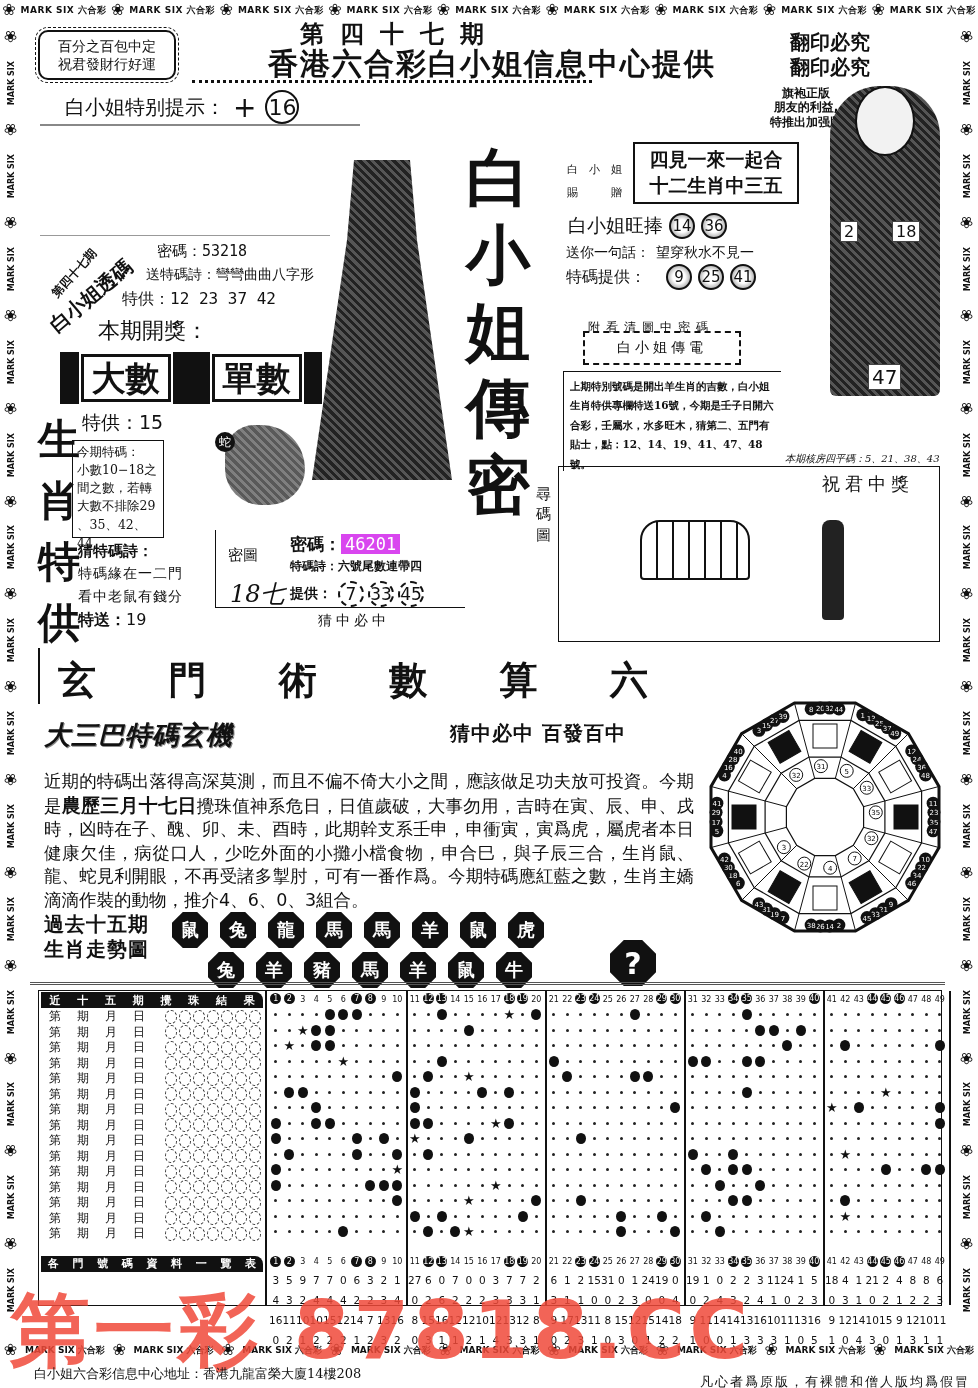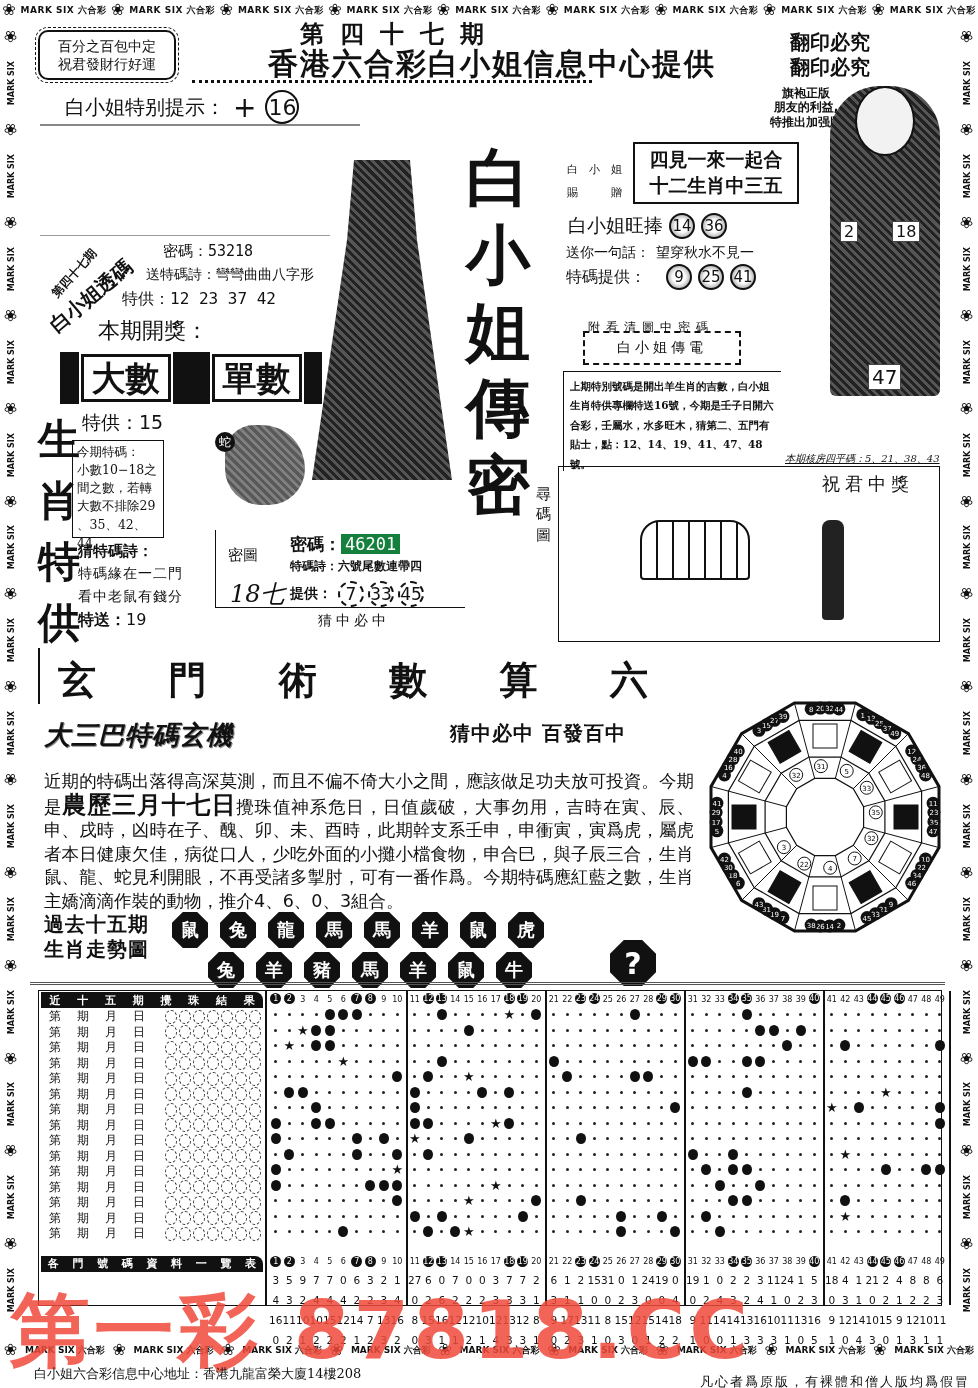--- a/index.html
+++ b/index.html
@@ -53,47 +53,47 @@
 
   
   .center-vert { left: 458px; top: 140px; width: 80px; font-size: 64px; font-weight: bold; line-height: 1.2; text-align: center; }
   .seek-vert { left: 536px; top: 484px; width: 20px; font-size: 15px; line-height: 1.35; }
 
   
   .mi-box { left: 215px; top: 530px; width: 250px; height: 78px; border: 1px solid #111; border-right: none; border-top: none; }
   .mi-label { left: 228px; top: 546px; font-size: 15px; }
   .mi-sketch { left: 230px; top: 578px; font-size: 24px; font-style: italic; }
   .mi-code { left: 290px; top: 533px; font-size: 17px; font-weight: bold; }
-  .mi-code .val { background: #15803d; color: #fff; padding: 0 4px; font-weight: normal; }
+  .mi-code .val { background: #d946ef; color: #fff; padding: 0 4px; font-weight: normal; }
   .mi-poem { left: 290px; top: 558px; font-size: 12px; font-weight: bold; }
   .mi-provide { left: 290px; top: 581px; font-size: 14px; font-weight: bold; display: flex; align-items: center; gap: 6px; }
   .ball-md { width: 26px; height: 26px; font-size: 17px; border-style: dashed; }
   .mi-guess { left: 318px; top: 612px; font-size: 14px; letter-spacing: 4px; }
 
   
   .gift-lbl { left: 567px; top: 158px; font-size: 11px; line-height: 2.1; width: 60px; }
   .gift-box { left: 633px; top: 142px; width: 166px; height: 62px; border: 2px solid #111; display: flex; flex-direction: column; align-items: center; justify-content: center; font-size: 19px; font-weight: bold; line-height: 1.35; }
   .right-line { font-size: 17px; white-space: nowrap; display: flex; align-items: center; gap: 6px; }
   .ball-dark { width: 26px; height: 26px; font-size: 15px; background: radial-gradient(#fff 40%, #bbb 70%); border-width: 2px; }
   .look-title { left: 588px; top: 319px; font-size: 12px; letter-spacing: 6px; }
   .phone-box { left: 583px; top: 331px; width: 158px; height: 34px; border: 2px dashed #111; display: flex; align-items: center; justify-content: center; font-size: 14px; letter-spacing: 4px; }
   .article-box { left: 563px; top: 371px; width: 218px; height: 100px; border-left: 1px solid #111; border-top: 1px solid #111; padding: 5px 6px; font-size: 10.5px; font-weight: bold; line-height: 1.85; }
-  .flat-note { left: 785px; top: 452px; font-size: 10px; font-style: italic; text-decoration: underline; }
+  .flat-note { left: 785px; top: 452px; font-size: 10px; font-style: italic; }
   .cartoon-box { left: 558px; top: 466px; width: 382px; height: 176px; border: 1px solid #111; }
   .congrats { left: 822px; top: 472px; font-size: 18px; letter-spacing: 5px; }
   .cartoon-fence { left: 640px; top: 520px; width: 110px; height: 60px; border-radius: 20px 20px 4px 4px; background: repeating-linear-gradient(90deg, #fff 0 14px, #111 14px 16px); border: 2px solid #111; }
   .cartoon-tree { left: 822px; top: 520px; width: 22px; height: 100px; background: #222; border-radius: 8px 8px 4px 4px; }
 
   
   .xuan-rule { left: 38px; top: 648px; height: 56px; border-left: 2px solid #111; }
   .xuan-title { left: 58px; top: 655px; width: 590px; display: flex; justify-content: space-between; font-size: 38px; font-weight: bold; }
   .fancy-title { left: 44px; top: 718px; font-size: 26px; font-weight: bold; font-style: italic; letter-spacing: 1px; color: #111; text-shadow: 1px 1px 0 #888; }
   .fancy-sub { left: 450px; top: 720px; font-size: 20px; font-weight: bold; letter-spacing: 1px; }
   .body-text { left: 44px; top: 770px; width: 650px; font-size: 17.5px; line-height: 23.5px; text-align: justify; }
-  .body-text b { font-size: 24px; }
+  .body-text b { font-size: 19px; }
 
   
   .octagon-wrap { left: 705px; top: 692px; width: 240px; height: 250px; }
   .octagon-wrap svg { width: 100%; height: 100%; }
 
   
   .trend-title { left: 44px; top: 912px; font-size: 20px; font-weight: bold; line-height: 1.25; letter-spacing: 1px; }
   .zodiac-row { display: flex; gap: 12px; }
   .zchip { width: 36px; height: 36px; background: #111; color: #fff; font-size: 18px; font-weight: bold; display: flex; align-items: center; justify-content: center; clip-path: polygon(30% 0, 70% 0, 100% 30%, 100% 70%, 70% 100%, 30% 100%, 0 70%, 0 30%); }
   .qchip { width: 46px; height: 46px; font-size: 30px; }
@@ -261,21 +261,21 @@
   <span class="jersey" style="left:62px;top:135px">18</span>
   <span class="jersey" style="left:38px;top:278px;font-size:20px">47</span>
 </div>
 <div class="abs photo photo-woman"></div>
 <div class="abs photo photo-dragon"></div>
 <div class="abs zodiac-tag">蛇</div>
 
 <div class="abs rule-h" style="left:40px;top:235px;width:290px"></div>
 <div class="abs diag-title" style="left:44px;top:318px">白小姐透碼</div>
 <div class="abs diag-sub" style="left:48px;top:290px">第四十七期</div>
-<div class="abs code-line" style="left:163px;top:242px">
+<div class="abs code-line" style="left:157px;top:242px">
   <span>密碼：</span><span class="mono">53218</span>
 </div>
 <div class="abs code-line" style="left:146px;top:266px;font-size:14px">
   <span>送特碼詩：</span><span>彎彎曲曲八字形</span>
 </div>
 <div class="abs code-line" style="left:122px;top:289px;font-size:16px">
   <span>特供：</span><span class="mono" id="touma-special">12  23  37  42</span>
 </div>
 <div class="abs big-label" style="left:98px;top:316px">本期開獎：</div>
 <div class="abs banner">

